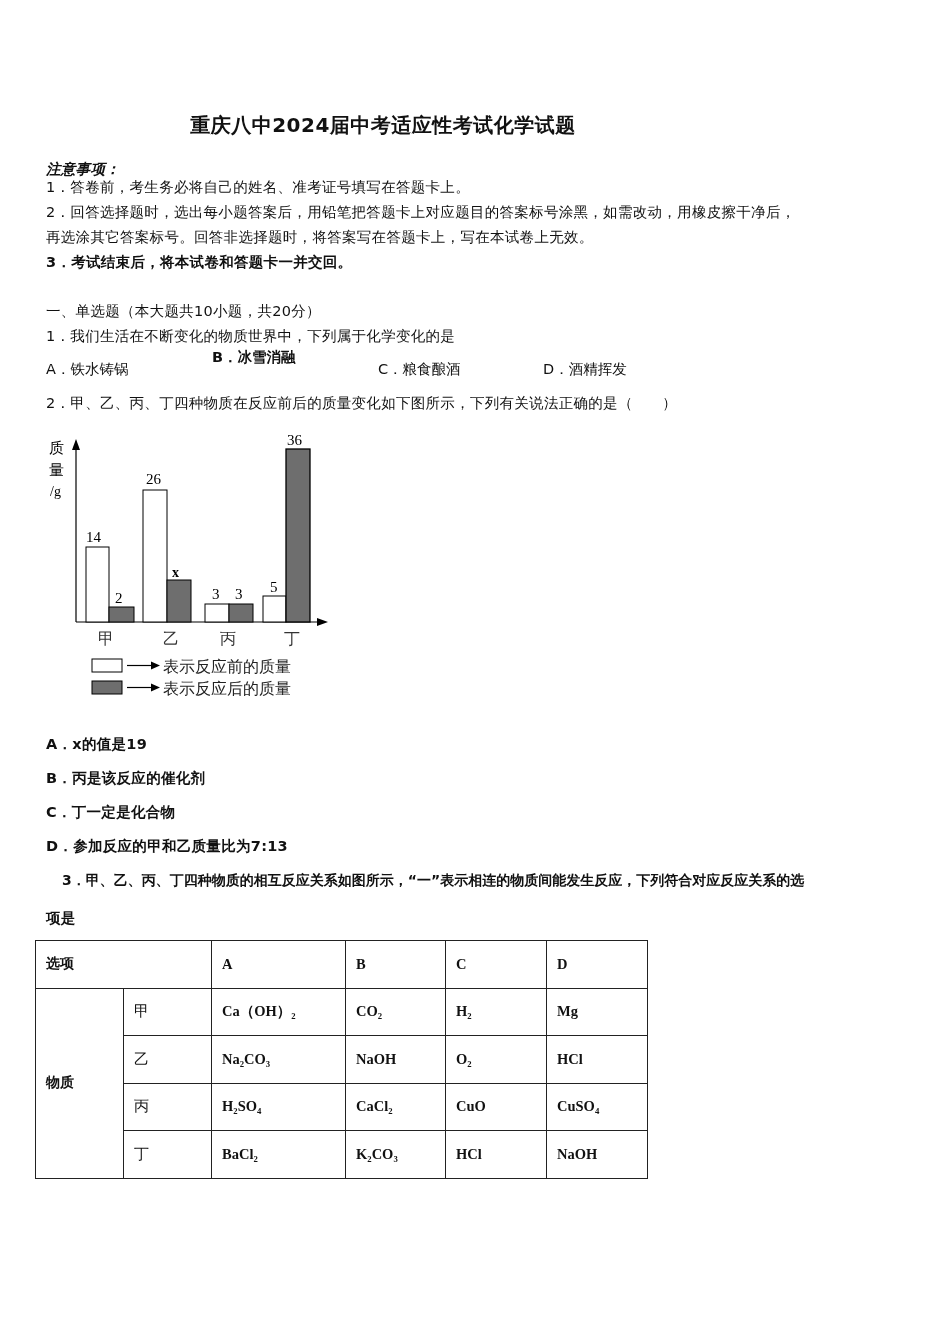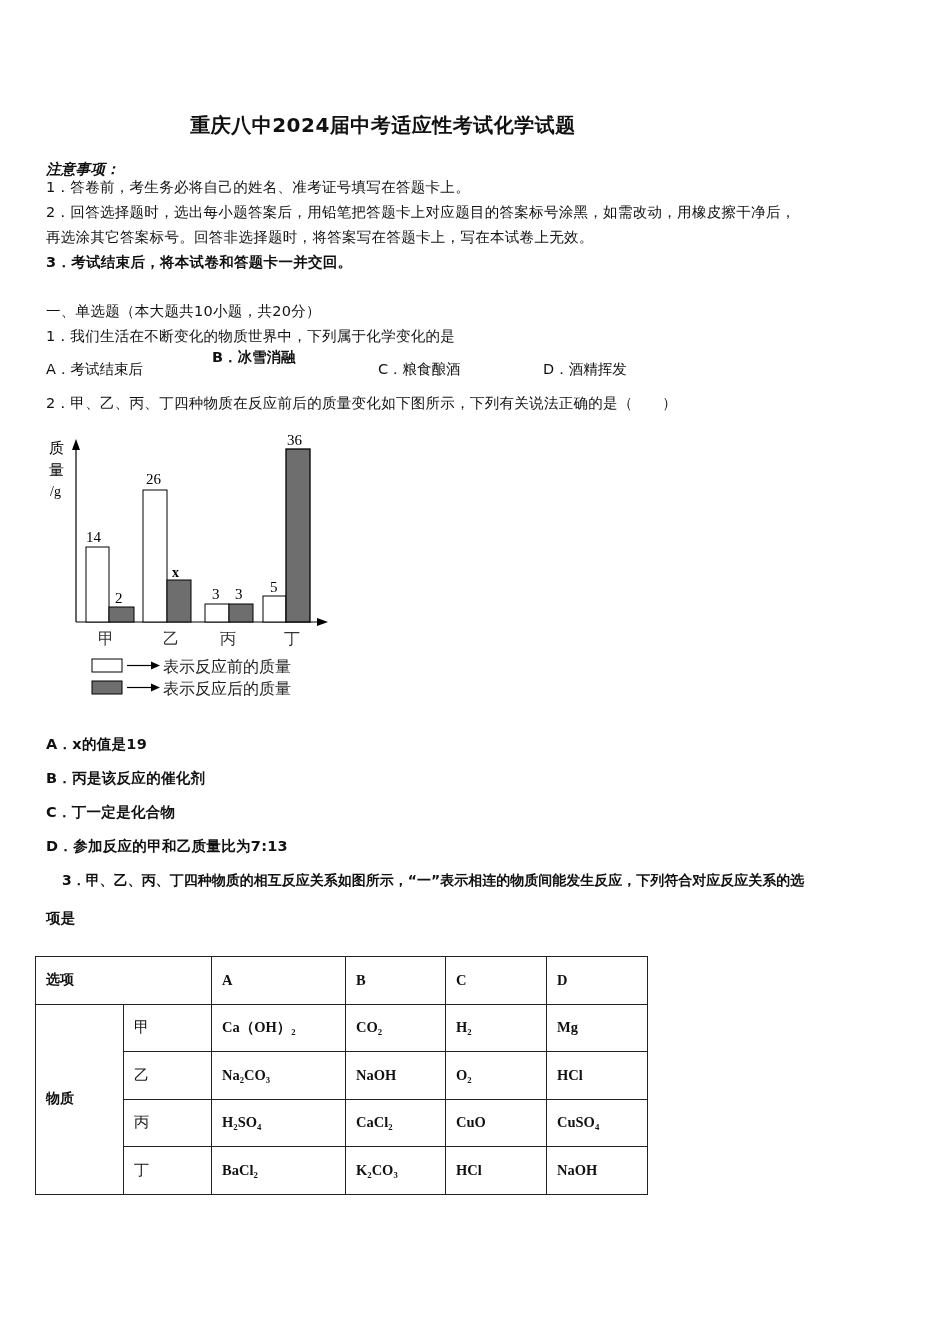--- a/index.html
+++ b/index.html
@@ -17,42 +17,42 @@
     left: 46px; font-size: 14.5px; font-weight: bold; white-space: nowrap;
     font-family: "DejaVu Sans", sans-serif; letter-spacing: 0.3px;
   }
   .opt { position: absolute; font-size: 14.5px; font-weight: bold; white-space: nowrap; font-family: "DejaVu Sans", sans-serif; }
   
   .chart { left: 40px; top: 425px; width: 300px; height: 290px; }
   .chart svg text { font-family: "Liberation Serif", serif; }
   
   table.sub {
     position: absolute; left: 35px; top: 940px; border-collapse: collapse;
-    font-family: "Liberation Serif", serif; font-size: 14.5px; font-weight: bold; margin-top: 16px;
+    font-family: "Liberation Serif", serif; font-size: 14.5px; font-weight: bold;
   }
   table.sub td { border: 1.5px solid #222; padding: 0 10px; vertical-align: middle; height: 47.5px; }
   table.sub td.cjk { font-family: "DejaVu Sans", sans-serif; font-weight: bold; font-size: 14px; }
   table.sub td.cjk-light { font-family: "DejaVu Sans", sans-serif; font-weight: normal; font-size: 15px; }
 </style>
 </head>
 <body>
 
 <div class="abs title">重庆八中2024届中考适应性考试化学试题</div>
 
 <div class="abs line" style="top:160px;font-style:italic;">注意事项：</div>
 <div class="abs line" style="top:178px;font-weight:normal;text-align:right;">1．答卷前，考生务必将自己的姓名、准考证号填写在答题卡上。</div>
 <div class="abs line" style="top:203px;font-weight:normal;">2．回答选择题时，选出每小题答案后，用铅笔把答题卡上对应题目的答案标号涂黑，如需改动，用橡皮擦干净后，</div>
 <div class="abs line" style="top:228px;font-weight:normal;">再选涂其它答案标号。回答非选择题时，将答案写在答题卡上，写在本试卷上无效。</div>
 <div class="abs line" style="top:253px;font-weight:bold;">3．考试结束后，将本试卷和答题卡一并交回。</div>
 
 <div class="abs line" style="top:302px;font-weight:normal;">一、单选题（本大题共10小题，共20分）</div>
 <div class="abs line" style="top:327px;font-weight:normal;">1．我们生活在不断变化的物质世界中，下列属于化学变化的是</div>
 
 <div>
-  <span class="opt" style="left:46px;top:360px;font-weight:normal;">A．考试结束后</span>
+  <span class="opt" style="left:46px;top:360px;font-weight:normal;">A．铁水铸锅</span>
   <span class="opt" style="left:212px;top:348px;font-weight:bold;">B．冰雪消融</span>
   <span class="opt" style="left:378px;top:360px;font-weight:normal;">C．粮食酿酒</span>
   <span class="opt" style="left:543px;top:360px;font-weight:normal;">D．酒精挥发</span>
 </div>
 
 <div class="abs line" style="top:394px;font-weight:normal;">2．甲、乙、丙、丁四种物质在反应前后的质量变化如下图所示，下列有关说法正确的是（　　）</div>
 
 <div class="abs chart">
   <svg width="300" height="290" viewBox="0 0 300 290" xmlns="http://www.w3.org/2000/svg">
 

